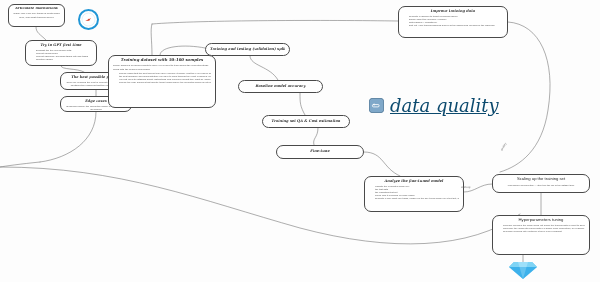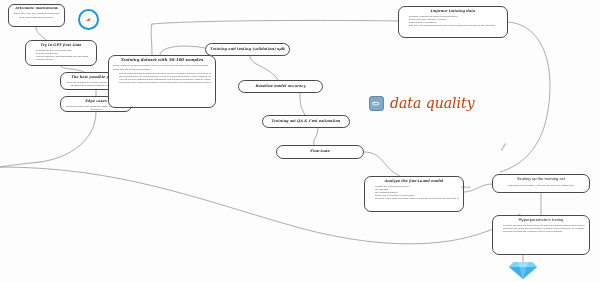--- a/index.html
+++ b/index.html
@@ -132,23 +132,24 @@
   }
   #dq .dq-icon{
     width:15px;height:15px;border-radius:4px;
     background:#7fa8c9;
     display:flex;align-items:center;justify-content:center;
     box-shadow:0 0 0 0.7px #5b7f9c inset;
   }
   #dq .dq-text{
     font-family:"DejaVu Serif", serif;
     font-style:italic;
-    font-size:14px;
-    color:#c2410c;
+    font-size:18px;
+    color:#0c4a6e;
     white-space:nowrap;
+    text-decoration:underline;
   }
 
   
   .edge-label{
     position:absolute;
     font-family:"DejaVu Serif", serif;
     font-style:italic;
     font-size:2.6px;
     color:#6a6a6a;
     white-space:nowrap;

